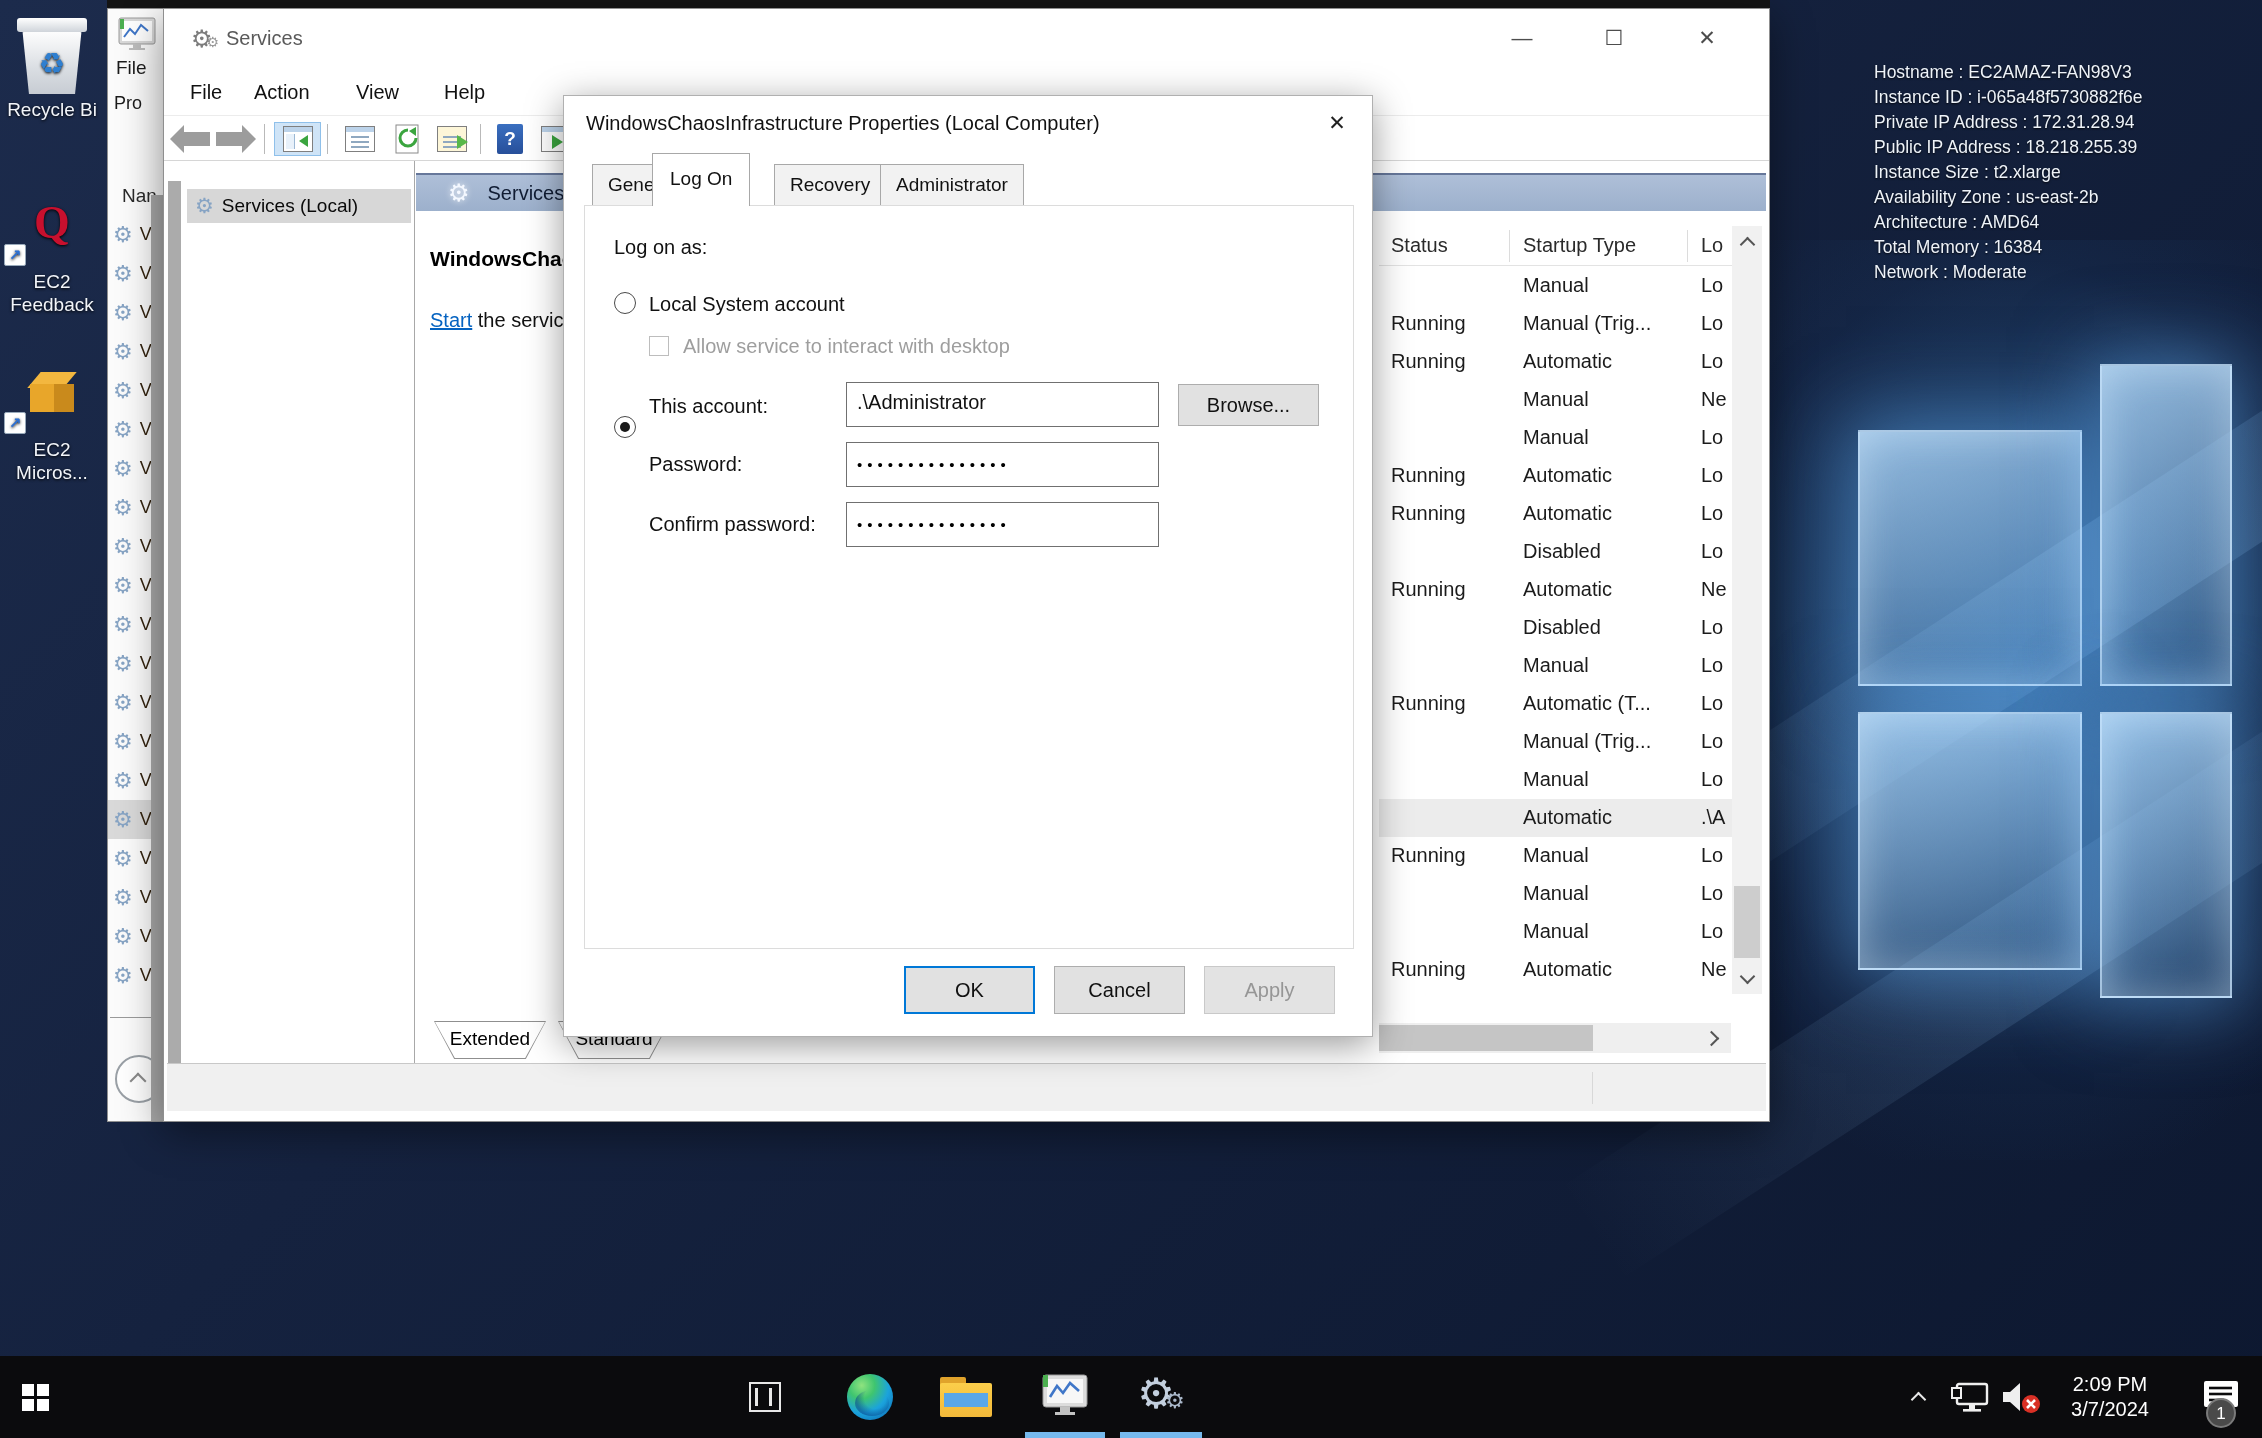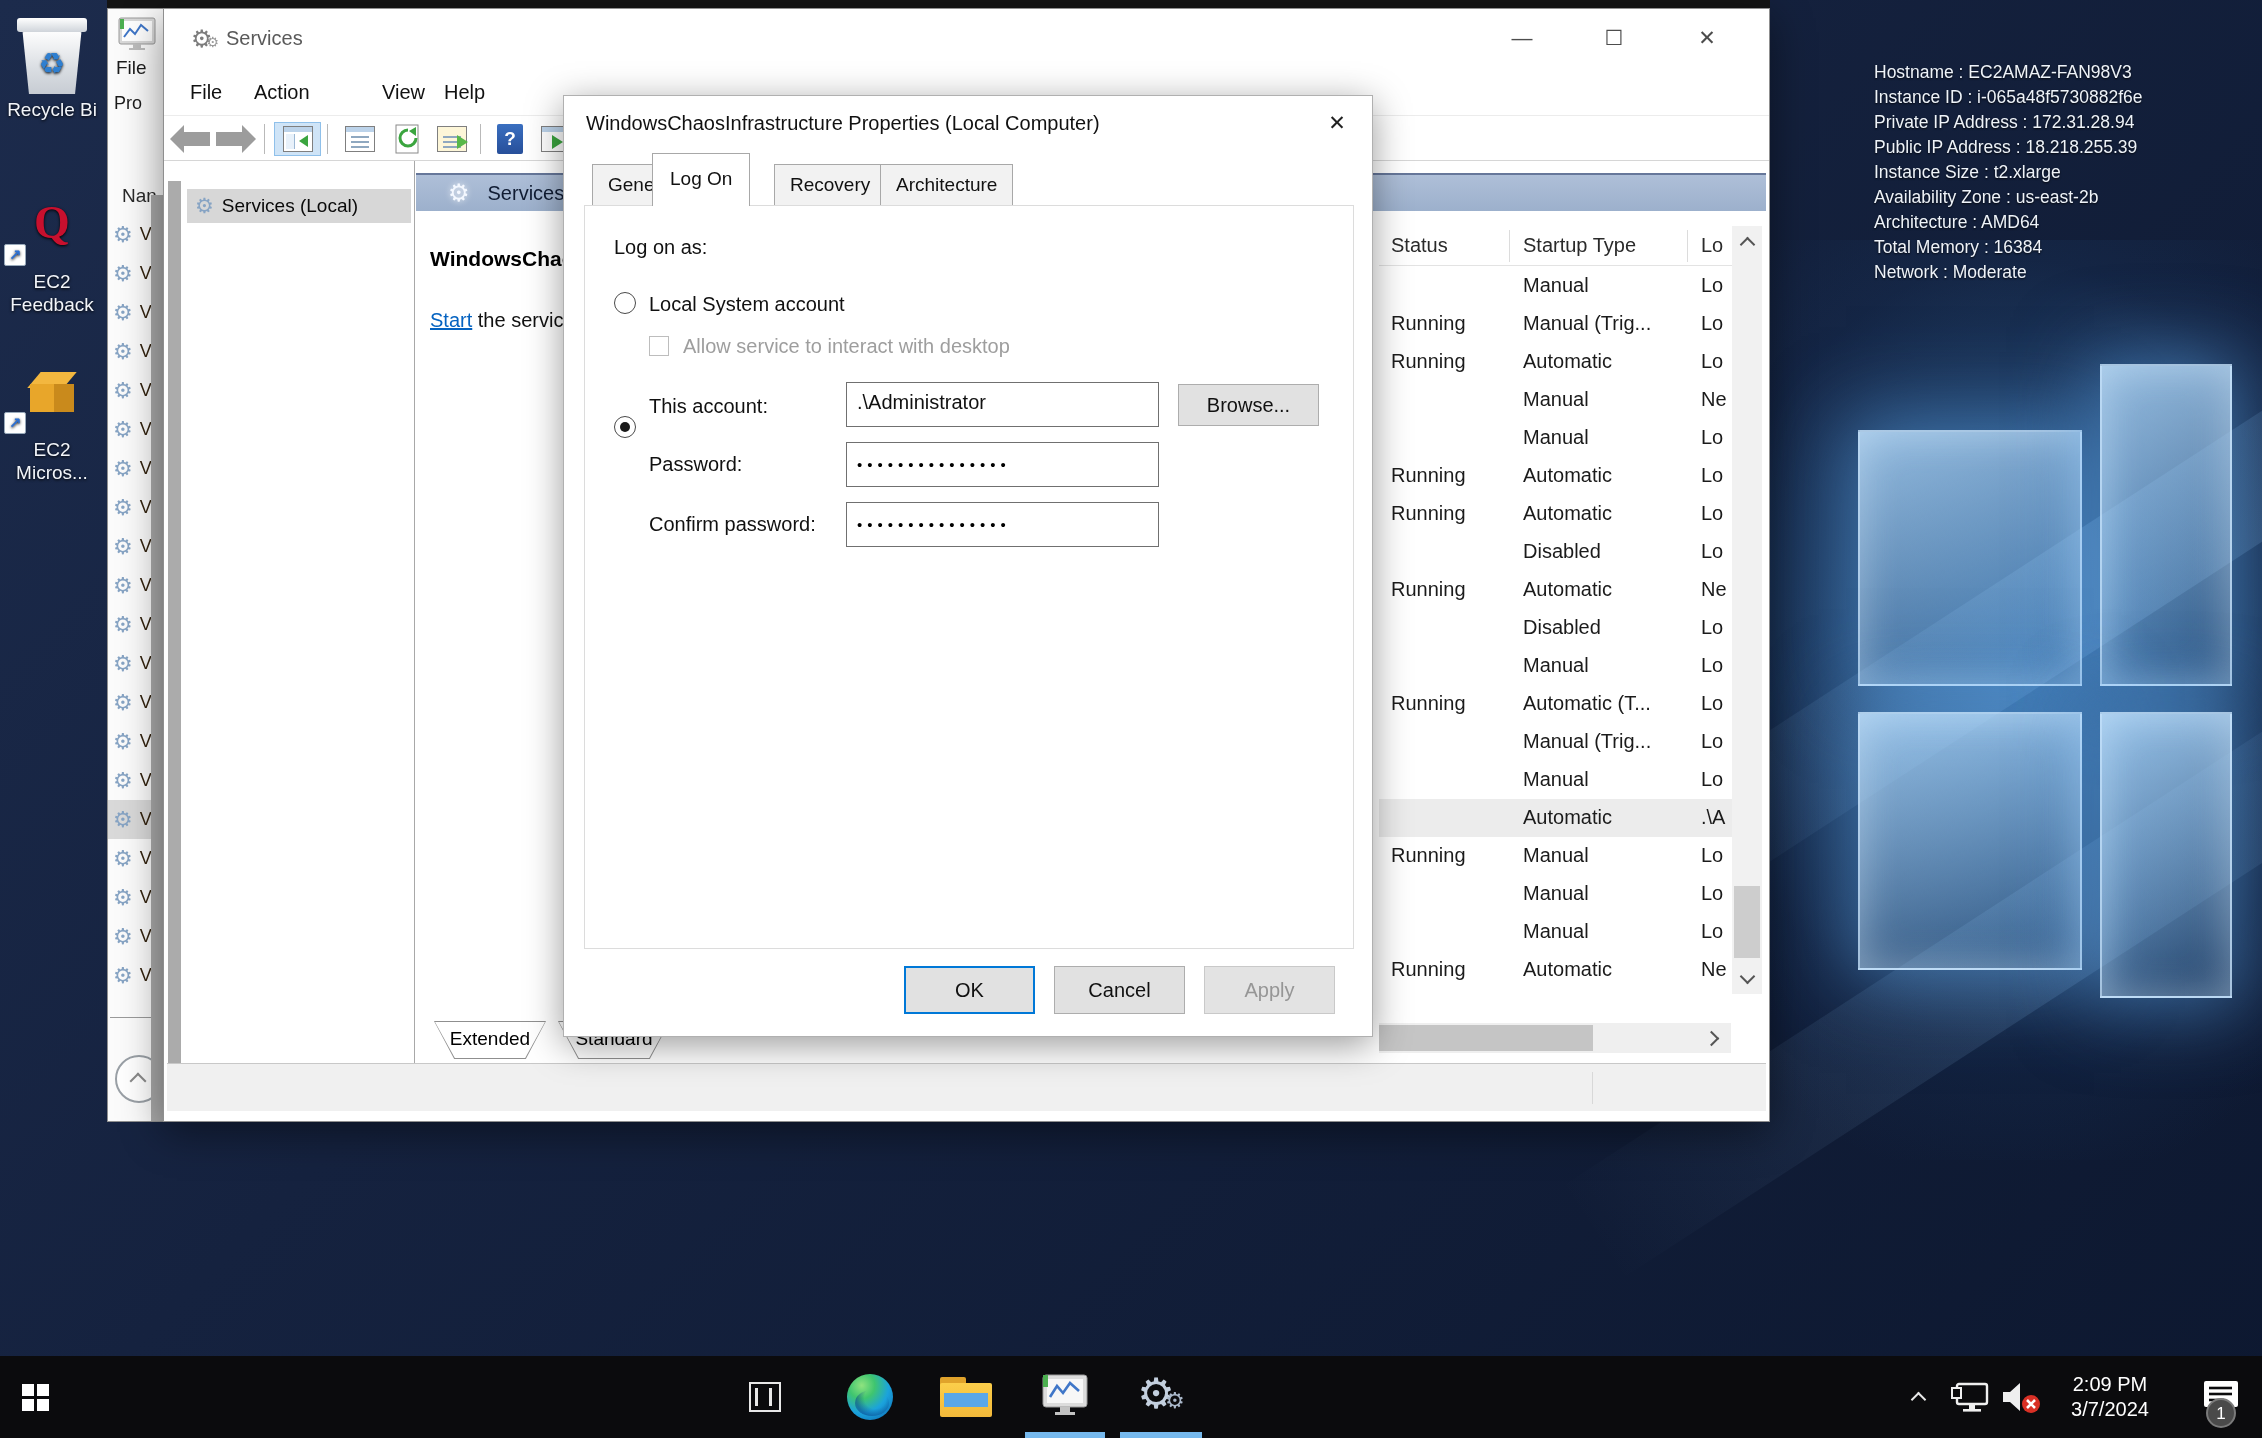--- a/index.html
+++ b/index.html
@@ -333,21 +333,21 @@
     <div class="titlebar">
       <span class="gears">⚙<span class="g2">⚙</span></span>
       <span class="ttl">Services</span>
       <span class="winbtn" style="right:230px;">—</span>
       <span class="winbtn" style="right:138px;">☐</span>
       <span class="winbtn" style="right:45px;">✕</span>
     </div>
     <div class="menubar" id="svc-menus">
         <span class="menu-item" style="left: 26px;">File</span>
         <span class="menu-item" style="left: 90px;">Action</span>
-        <span class="menu-item" style="left: 192px; margin-left: 26px;">View</span>
+        <span class="menu-item" style="left: 192px;">View</span>
         <span class="menu-item" style="left: 280px;">Help</span>
       </div>
 
     <div class="toolbar">
       <div class="tbtn" style="left:6px;">
           <span class="nav-arrow nav-left" style="margin-left:14px;"></span>
         </div>
       <div class="tbtn" style="left:52px;">
           <span class="nav-arrow nav-right" style="margin-right:14px;"></span>
         </div>
@@ -545,21 +545,21 @@
       </div>
   </div>
 
   <div class="abs" id="dlg">
     <div class="dtitle">WindowsChaosInfrastructure Properties (Local Computer)</div>
     <div class="dclose">✕</div>
     <div class="tabstrip" id="dlg-tabs">
         <span class="dtab" style="left: 0px;">General</span>
         <span class="dtab active" style="left: 62px;">Log On</span>
         <span class="dtab" style="left: 182px;">Recovery</span>
-        <span class="dtab" style="left: 288px;">Architecture</span>
+        <span class="dtab" style="left: 288px;">Administrator</span>
       </div>
     <div class="tabpage"></div>
 
     <div class="abs lbl20" style="left:50px;top:140px;">Log on as:</div>
 
     <div class="abs radio" style="left:50px;top:196px;"></div>
     <div class="abs lbl20" style="left:85px;top:197px;">Local System account</div>
 
     <div class="abs checkbox" style="left:85px;top:240px;"></div>
     <div class="abs lbl20" style="left:119px;top:239px;color:#9e9e9e;">Allow service to interact with desktop</div>

